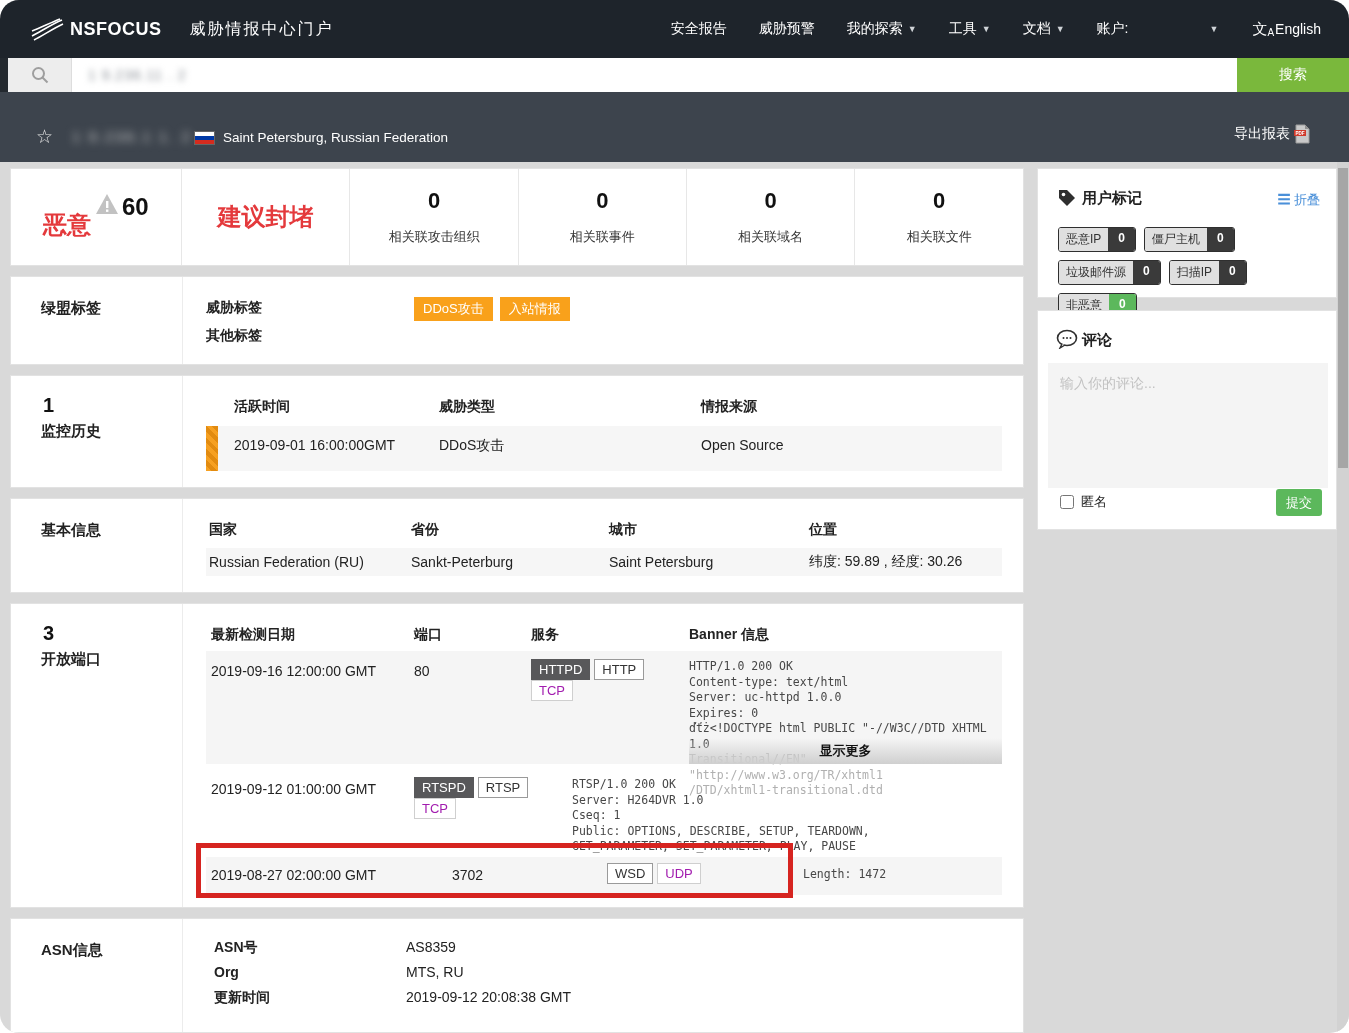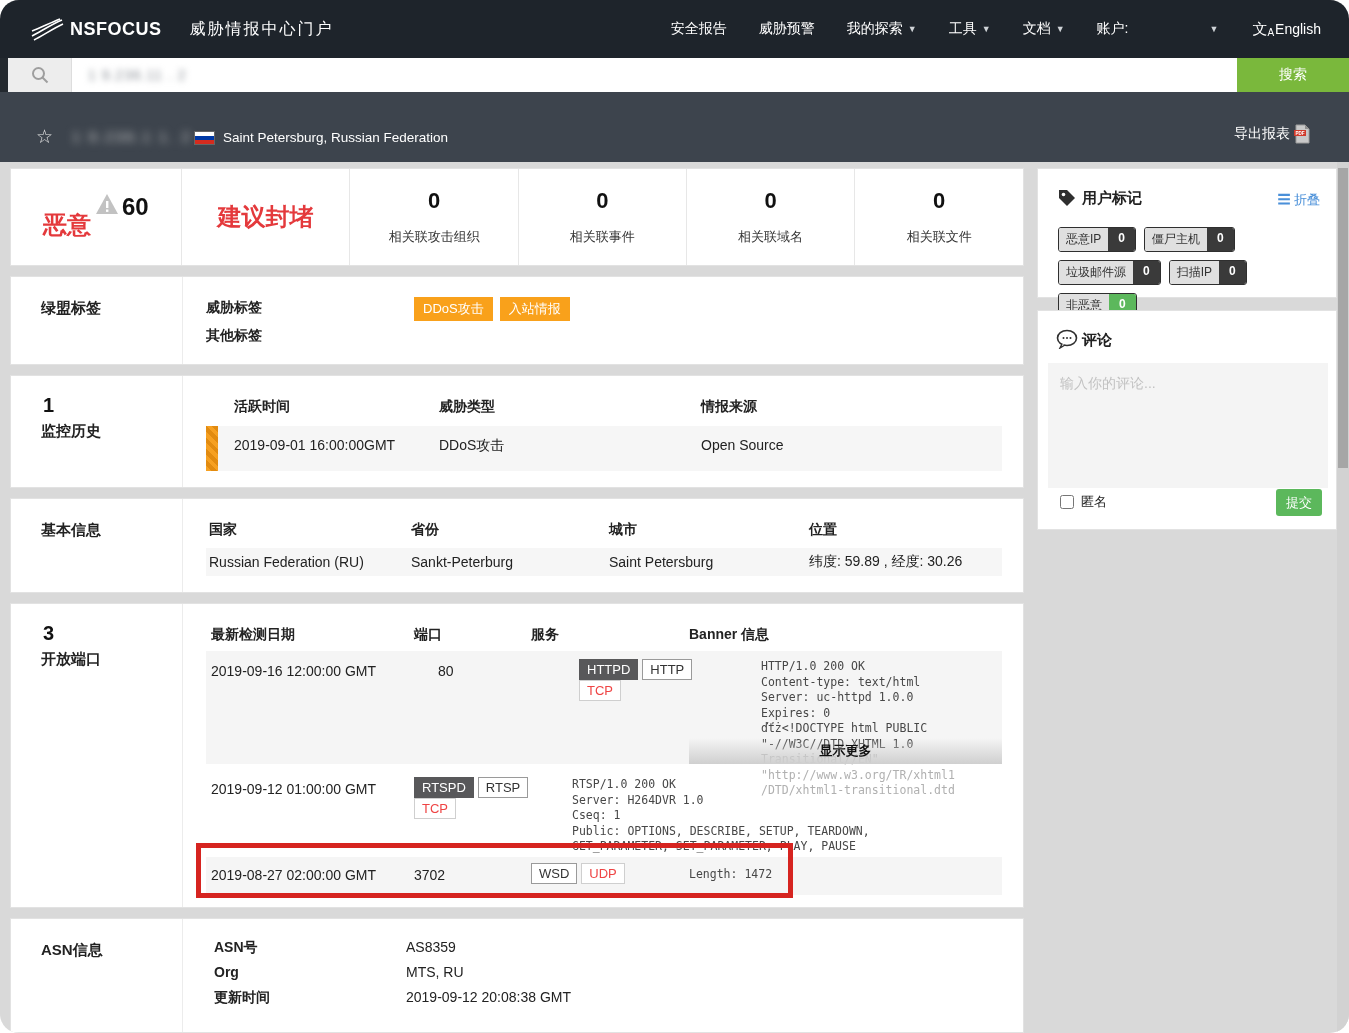--- a/index.html
+++ b/index.html
@@ -82,29 +82,29 @@
   #panel-ports .tbl-head { top:22px; padding-left:5px; }
   .pc-date{width:203px;} .pc-port{width:117px;} .pc-svc{width:158px;} .pc-banner{flex:1;}
   .ports-body { position:absolute; left:195px; top:47px; width:796px; }
   .port-row { position:relative; display:flex; padding-left:5px; font-size:14px; color:#222; }
   .row-gray { background:#f5f5f5; }
   .port-row .pc-date, .port-row .pc-port { padding-top:12px; }
   .svc-wrap { padding-top:8px; }
   .svc-chip { display:inline-block; font-size:13px; padding:2px 7px; margin-right:4px; border:1px solid transparent; }
   .svc-filled { background:#58585a; color:#fff; border-color:#58585a; }
   .svc-outline { background:#fff; color:#333; border-color:#9a9a9a; }
-  .svc-gray { background:#fff; color:#ef4444; border-color:#cfcfcf; }
+  .svc-gray { background:#fff; color:#a21caf; border-color:#cfcfcf; }
   .banner { font-family:"DejaVu Sans Mono", monospace; font-size:11.5px; line-height:15.5px; color:#474747; padding-top:8px; position:relative; }
   .banner .faded { color:#b0b0b0; }
   .show-more { position:absolute; left:483px; right:0; bottom:0; height:26px;
                background:linear-gradient(rgba(245,245,245,0), #cfcfcf); display:flex; align-items:center; justify-content:center;
                font-weight:bold; font-size:13px; color:#111; font-family:"Liberation Sans", sans-serif; cursor:pointer; }
-  #port-row-1 { height:113px; margin-bottom:5px;gap:24px; }
+  #port-row-1 { height:113px; margin-bottom:5px; }
   #port-row-2 { height:87px; margin-bottom:1px; }
-  #port-row-3 { height:38px; }
+  #port-row-3 { height:38px;gap:38px; }
   #port-row-3 .pc-date, #port-row-3 .pc-port { padding-top:10px; }
   #port-row-3 .svc-wrap { padding-top:6px; }
   #port-row-3 .banner { padding-top:10px; }
 
   
   #panel-asn { top:918px; height:115px; }
   .asn-row { position:absolute; left:195px; display:flex; font-size:14px; color:#222; }
   .asn-label { width:200px; font-weight:bold; padding-left:8px; }
 
   

